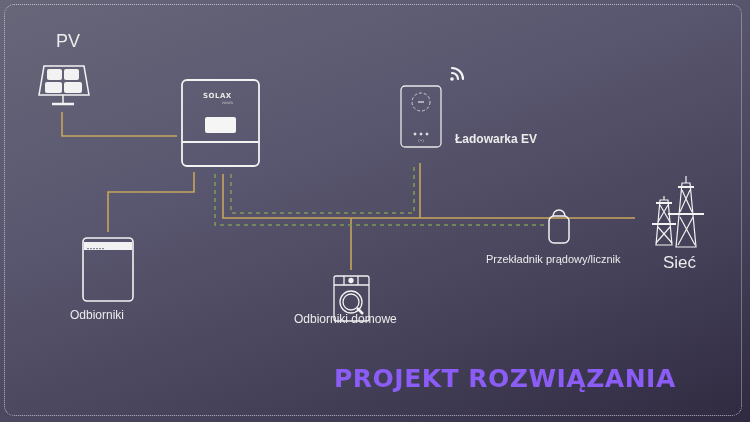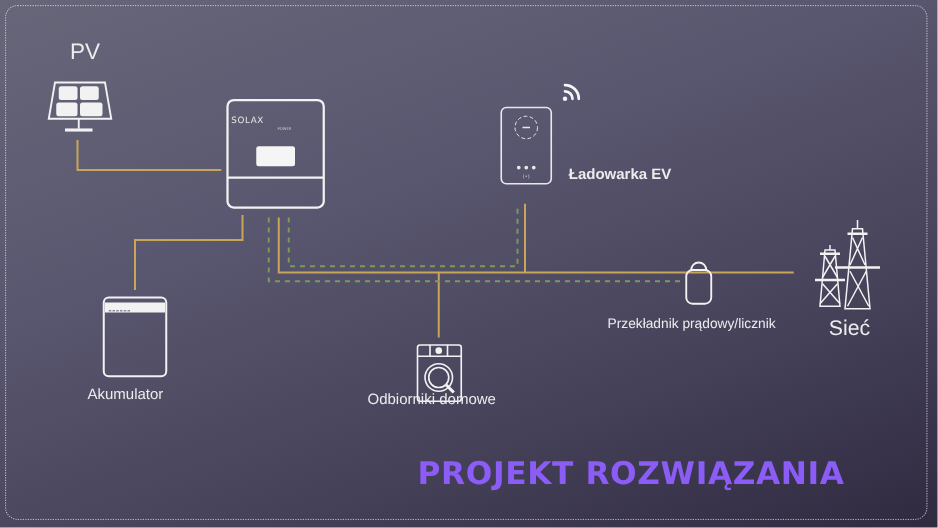--- a/index.html
+++ b/index.html
@@ -112,23 +112,23 @@
     <path d="M660,205 L670,222 M668,205 L658,222 M658,227 L672,243 M670,227 L656,243"></path>
 
     <line x1="686" y1="176" x2="686" y2="183"></line>
     <path d="M682,183 L690,183 L696,247 L676,247 Z"></path>
     <line x1="678" y1="187" x2="694" y2="187" stroke-width="2"></line>
     <line x1="668" y1="214" x2="704" y2="214" stroke-width="2"></line>
     <path d="M682,190 L692,212 M690,190 L680,212 M680,217 L695,245 M693,217 L678,245"></path>
   </g>
 </svg>
 
-<div style="position:absolute; left:185px; top:92px; font-size:7px; font-weight:normal; color:#e8e8e8; letter-spacing:0.5px; font-family:'DejaVu Sans',sans-serif;">SOLAX</div>
+<div style="position:absolute; left:203px; top:92px; font-size:7px; font-weight:bold; color:#e8e8e8; letter-spacing:0.5px; font-family:'DejaVu Sans',sans-serif;">SOLAX</div>
 <div style="position:absolute; left:222px; top:101px; font-size:3px; color:#c8c8c8; font-family:'DejaVu Sans',sans-serif;">POWER</div>
 
 <div class="label" style="left:56px; top:31px; font-size:18px;">PV</div>
 <div class="label" style="left:455px; top:132px; font-size:12px;font-weight:bold;">Ładowarka EV</div>
-<div class="label" style="left:70px; top:308px; font-size:12px;">Akumulator</div>
+<div class="label" style="left:70px; top:308px; font-size:12px;">Odbiorniki</div>
 <div class="label" style="left:294px; top:312px; font-size:12px;">Odbiorniki domowe</div>
 <div class="label" style="left:486px; top:253px; font-size:11px;">Przekładnik prądowy/licznik</div>
 <div class="label" style="left:663px; top:253px; font-size:17px;">Sieć</div>
 
 <div class="title">PROJEKT ROZWIĄZANIA</div>
 
 </body></html>

